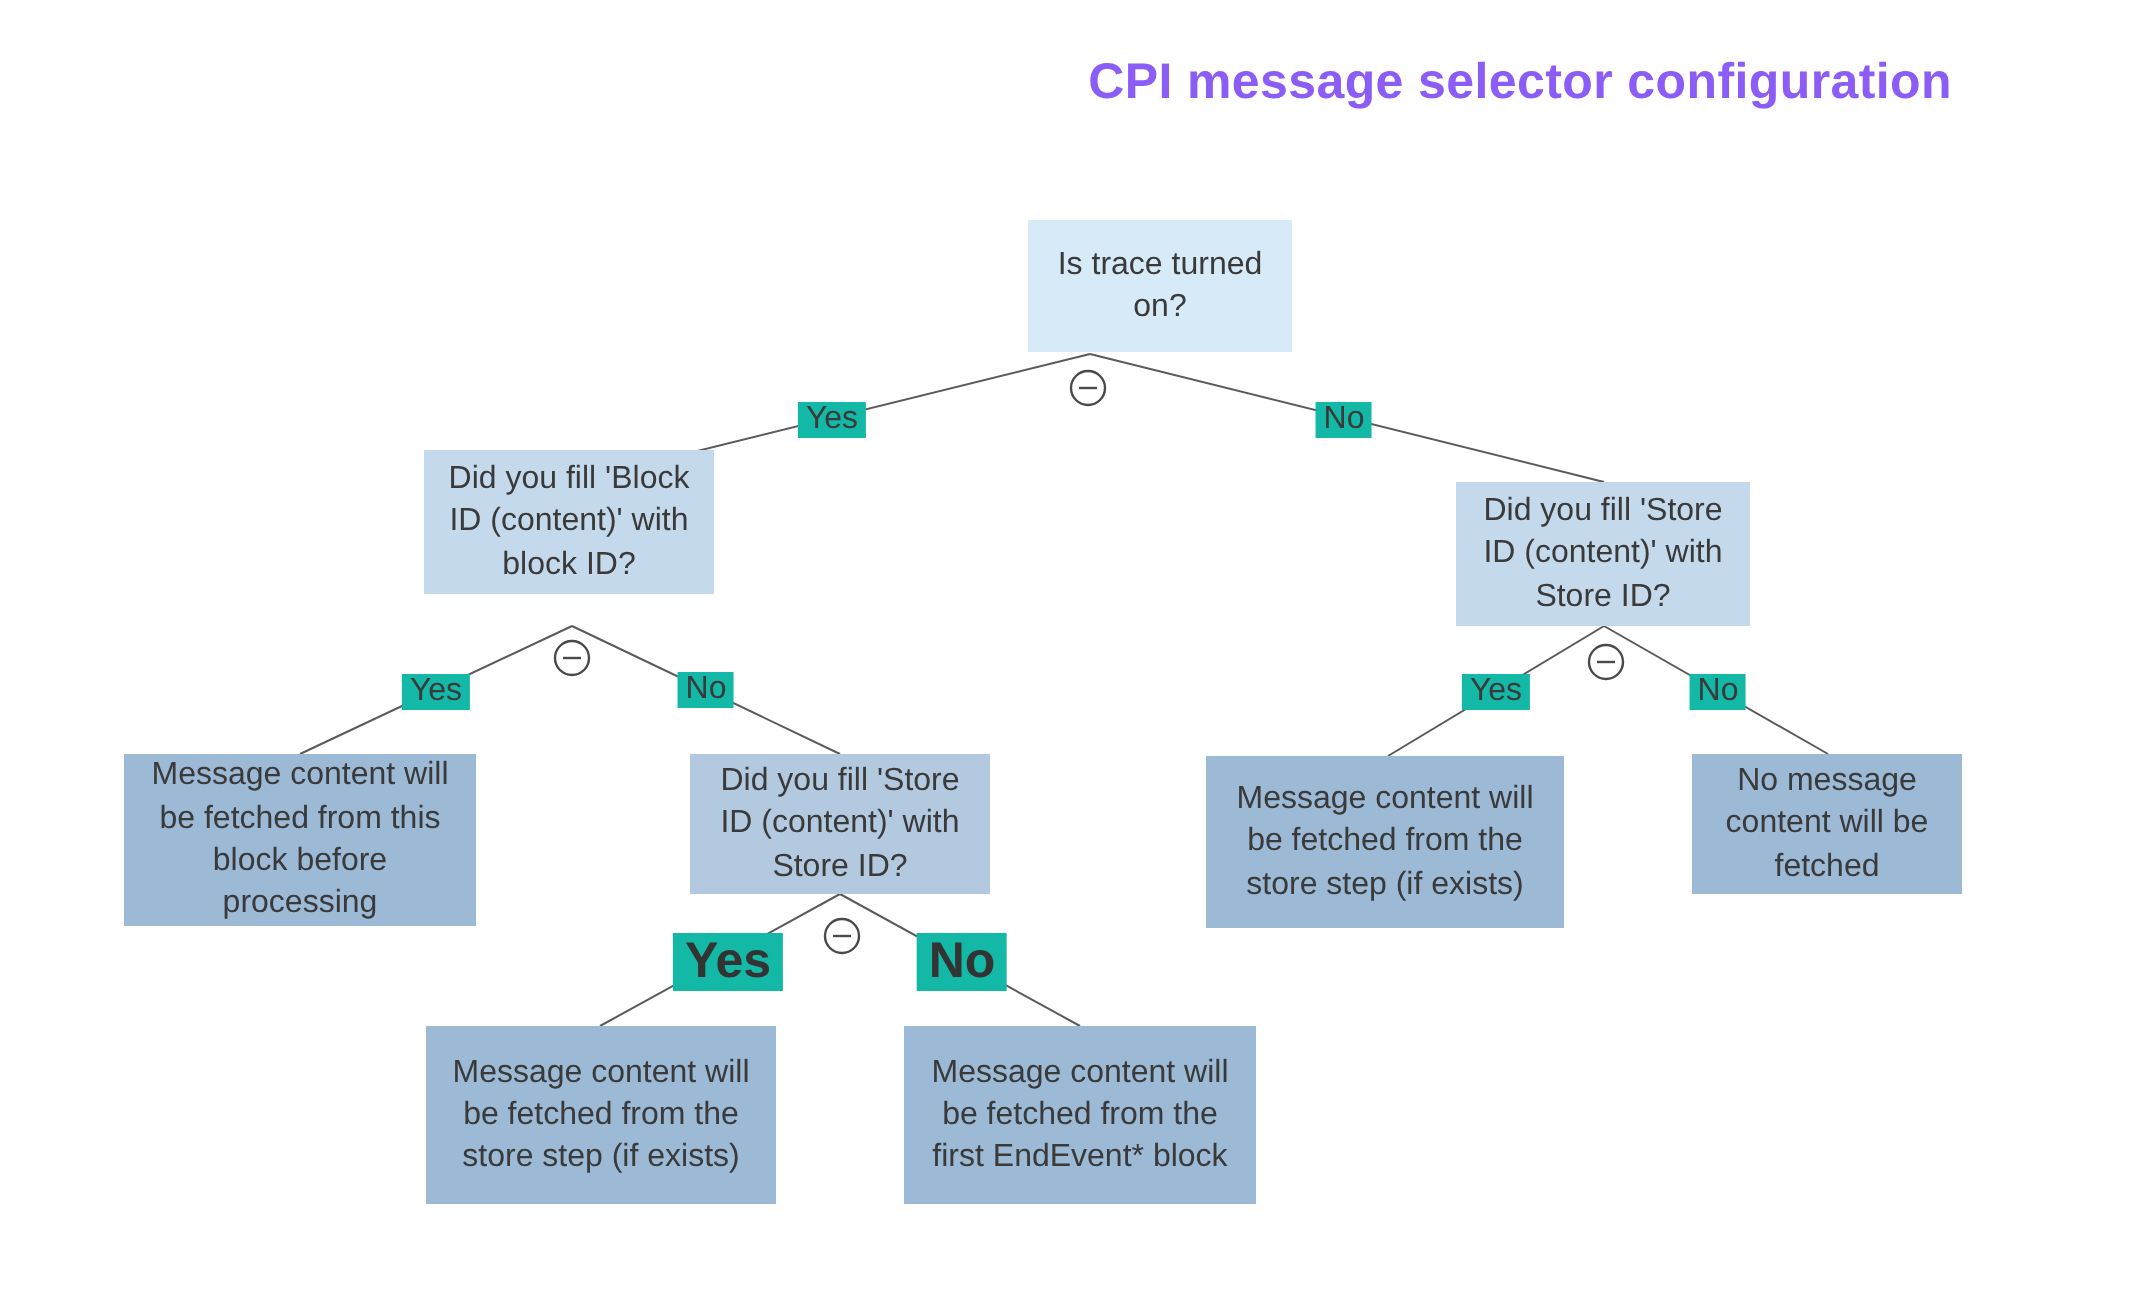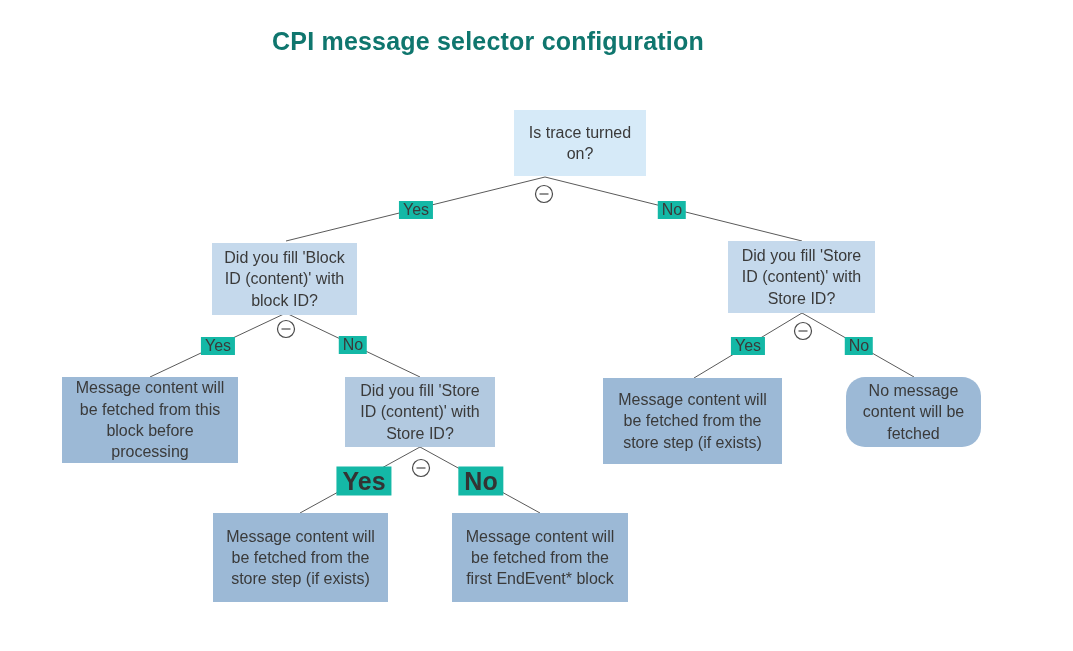--- a/index.html
+++ b/index.html
@@ -13,24 +13,24 @@
     width: 1073px;
     height: 651px;
     background: #ffffff;
     overflow: hidden;
   }
   .page-title {
     position: absolute;
     left: 0;
     top: 27px;
     width: 976px;
-    text-align: center;
+    text-align: right;
     font-size: 25px;
     font-weight: bold;
-    color: #0f766e;
+    color: #8b5cf6;
     letter-spacing: 0.2px;
   }
   svg.connectors {
     position: absolute;
     left: 0;
     top: 0;
     z-index: 1;
   }
   svg.connectors line {
     stroke: #5a5a5a;
@@ -43,21 +43,21 @@
     align-items: center;
     justify-content: center;
     text-align: center;
     white-space: pre-line;
     font-size: 16px;
     line-height: 1.33;
     color: #3a3a3a;
   }
   
   .pos-root            { left: 478px; top: 110px; width: 132px; height: 66px; margin-left: 36px; }
-  .pos-q-block         { left: 212px; top: 243px; width: 145px; height: 72px; }
+  .pos-q-block         { left: 212px; top: 225px; width: 145px; height: 72px; }
   .pos-q-store-right   { left: 728px; top: 241px; width: 147px; height: 72px; }
   .pos-q-store-mid     { left: 345px; top: 377px; width: 150px; height: 70px; }
   .pos-leaf-block      { left:  62px; top: 377px; width: 176px; height: 86px; }
   .pos-leaf-store-mid  { left: 213px; top: 513px; width: 175px; height: 89px; }
   .pos-leaf-endevent   { left: 452px; top: 513px; width: 176px; height: 89px; }
   .pos-leaf-store-right{ left: 603px; top: 378px; width: 179px; height: 86px; }
   .pos-leaf-none       { left: 846px; top: 377px; width: 135px; height: 70px; }
 
   .edge-label {
     position: absolute;
@@ -131,21 +131,21 @@
 store step (if exists)</div>
 
   <div class="node pos-leaf-endevent" style="background: rgb(156, 185, 214);">Message content will
 be fetched from the
 first EndEvent* block</div>
 
   <div class="node pos-leaf-store-right" style="background: rgb(156, 185, 214);">Message content will
 be fetched from the
 store step (if exists)</div>
 
-  <div class="node pos-leaf-none" style="background: rgb(156, 185, 214); border-radius: 19px;">No message
+  <div class="node pos-leaf-none" style="background: rgb(156, 185, 214);">No message
 content will be
 fetched</div>
 
   <span class="edge-label" style="left:416px; top:210px;">Yes</span>
   <span class="edge-label" style="left:672px; top:210px;">No</span>
   <span class="edge-label" style="left:218px; top:346px;">Yes</span>
   <span class="edge-label" style="left:353px; top:345px;">No</span>
   <span class="edge-label big" style="left:364px; top:481px;">Yes</span>
   <span class="edge-label big" style="left:481px; top:481px;">No</span>
   <span class="edge-label" style="left:748px; top:346px;">Yes</span>

